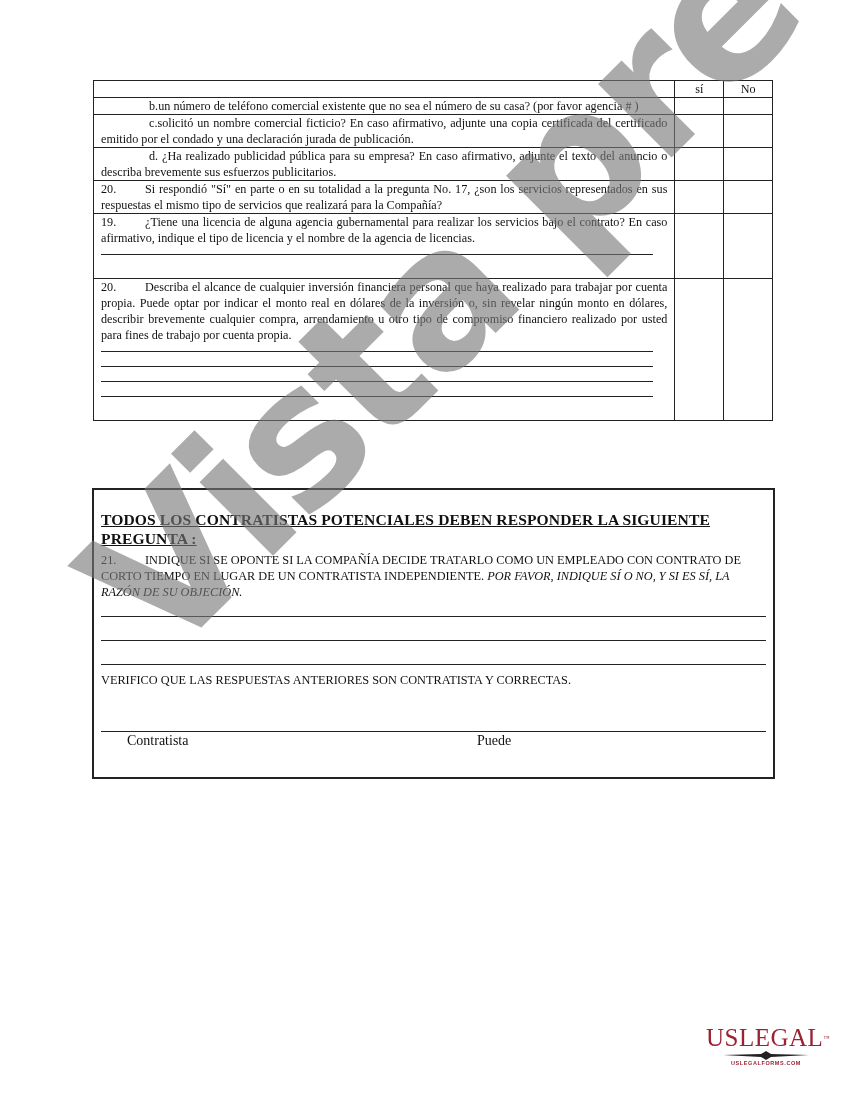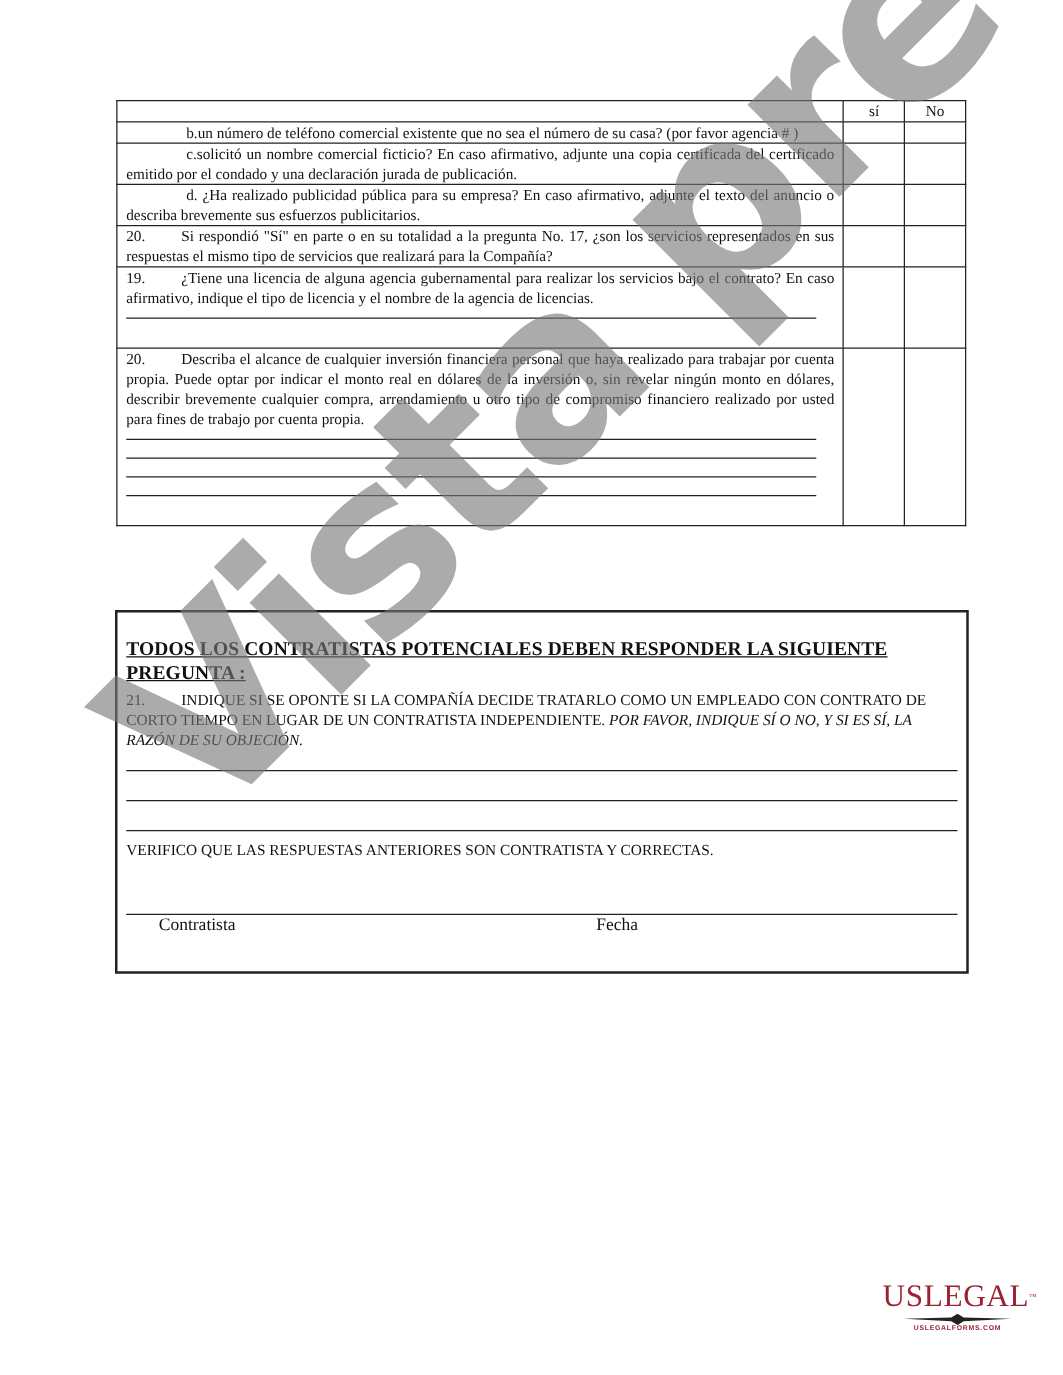--- a/index.html
+++ b/index.html
@@ -107,21 +107,21 @@
       <span class="ind">21.</span><span>INDIQUE SI SE OPONTE SI LA COMPAÑÍA DECIDE TRATARLO COMO UN EMPLEADO CON CONTRATO DE CORTO TIEMPO EN LUGAR DE UN CONTRATISTA INDEPENDIENTE.</span>
       <em>POR FAVOR, INDIQUE SÍ O NO, Y SI ES SÍ, LA RAZÓN DE SU OBJECIÓN.</em>
     </p>
     <div class="bline first"></div>
     <div class="bline"></div>
     <div class="bline"></div>
     <div class="verify">VERIFICO QUE LAS RESPUESTAS ANTERIORES SON CONTRATISTA Y CORRECTAS.</div>
     <div class="sigline"></div>
     <div class="siglabels">
       <span>Contratista</span>
-      <span class="fecha">Fecha</span>
+      <span class="fecha">Puede</span>
     </div>
   </div>
 
   <div class="watermark">Vista previa</div>
 
   <div class="logo">
     <div class="brand"><span>USLEGAL</span><sup>™</sup></div>
     <svg class="wing" width="86" height="9" viewBox="0 0 86 9">
       <path d="M0 4 L38 3 L43 0 L48 3 L86 4 L48 6 L43 9 L38 6 Z" fill="#222"></path>
     </svg>

